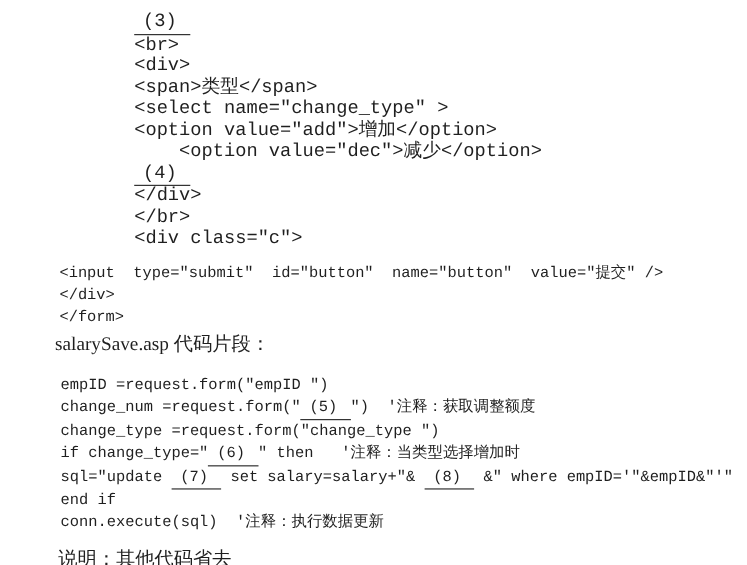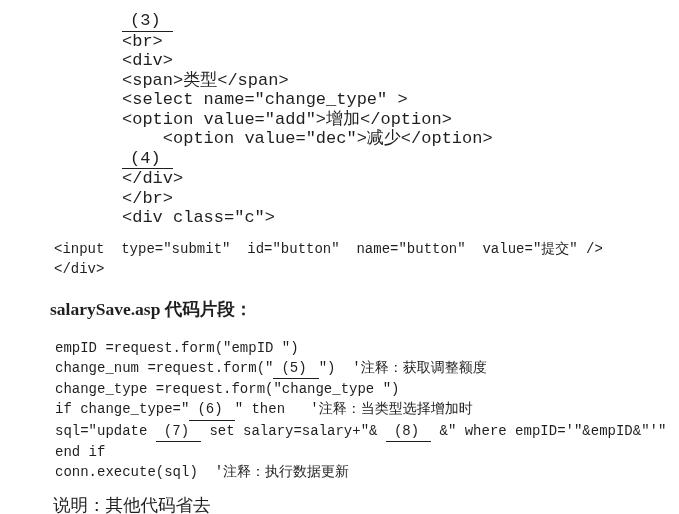--- a/index.html
+++ b/index.html
@@ -29,25 +29,24 @@
     margin: 0 0 0 122px;
     font-size: 17px;
     line-height: 19.5px;
   }
   .block-submit {
     margin: 11px 0 0 54px;
     font-size: 14px;
     line-height: 20px;
   }
   .asp-heading {
-    margin: 19px 0 0 50px;
+    margin: 2px 0 0 50px;
     font-family: "Liberation Serif", "DejaVu Serif", serif;
     font-size: 17.5px;
     line-height: 22px;
-    font-weight: bold;
   }
   .block-asp {
     margin: 18px 0 0 55px;
     font-size: 14px;
     line-height: 20.3px;
   }
   .footnote {
     margin: 11px 0 0 53px;
     font-family: "Liberation Serif", "DejaVu Serif", serif;
     font-size: 17.5px;
@@ -62,21 +61,21 @@
     border-bottom: 1px solid #1f1f1f;
   }
 </style>
 </head>
 <body>
 
 <div class="page">
 
   <div class="code-block block-form-html"><div class="code-line"><span class="blank">(3)</span></div><div class="code-line">&lt;br&gt;</div><div class="code-line">&lt;div&gt;</div><div class="code-line">&lt;span&gt;类型&lt;/span&gt;</div><div class="code-line">&lt;select name="change_type" &gt;</div><div class="code-line">&lt;option value="add"&gt;增加&lt;/option&gt;</div><div class="code-line">    &lt;option value="dec"&gt;减少&lt;/option&gt;</div><div class="code-line"><span class="blank">(4)</span></div><div class="code-line">&lt;/div&gt;</div><div class="code-line">&lt;/br&gt;</div><div class="code-line">&lt;div class="c"&gt;</div></div>
 
-  <div class="code-block block-submit"><div class="code-line">&lt;input  type="submit"  id="button"  name="button"  value="提交" /&gt;</div><div class="code-line">&lt;/div&gt;</div></div>
+  <div class="code-block block-submit"><div class="code-line">&lt;input  type="submit"  id="button"  name="button"  value="提交" /&gt;</div><div class="code-line">&lt;/div&gt;</div><div class="code-line">&lt;/form&gt;</div></div>
 
   <div class="asp-heading">salarySave.asp 代码片段：</div>
 
   <div class="code-block block-asp"><div class="code-line">empID =request.form("empID ")</div><div class="code-line">change_num =request.form("<span class="blank">(5)</span>")  '注释：获取调整额度</div><div class="code-line">change_type =request.form("change_type ")</div><div class="code-line">if change_type="<span class="blank">(6)</span>" then   '注释：当类型选择增加时</div><div class="code-line">sql="update <span class="blank">(7)</span> set salary=salary+"&amp; <span class="blank">(8)</span> &amp;" where empID='"&amp;empID&amp;"'"</div><div class="code-line">end if</div><div class="code-line">conn.execute(sql)  '注释：执行数据更新</div></div>
 
   <div class="footnote">说明：其他代码省去</div>
 
 </div>
 
 </body></html>

